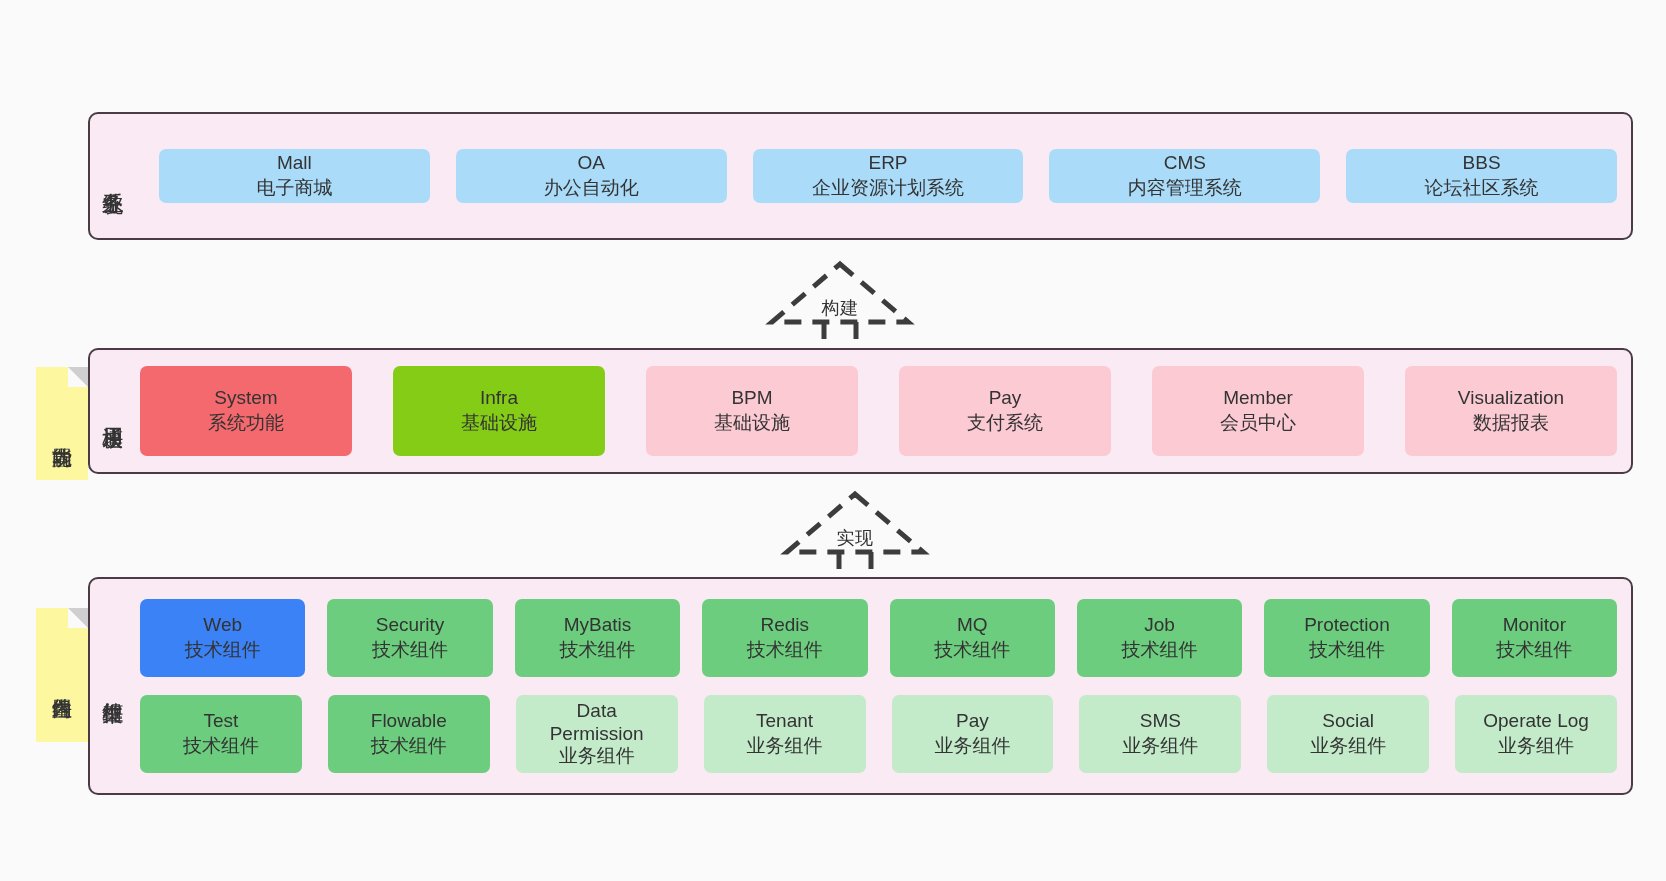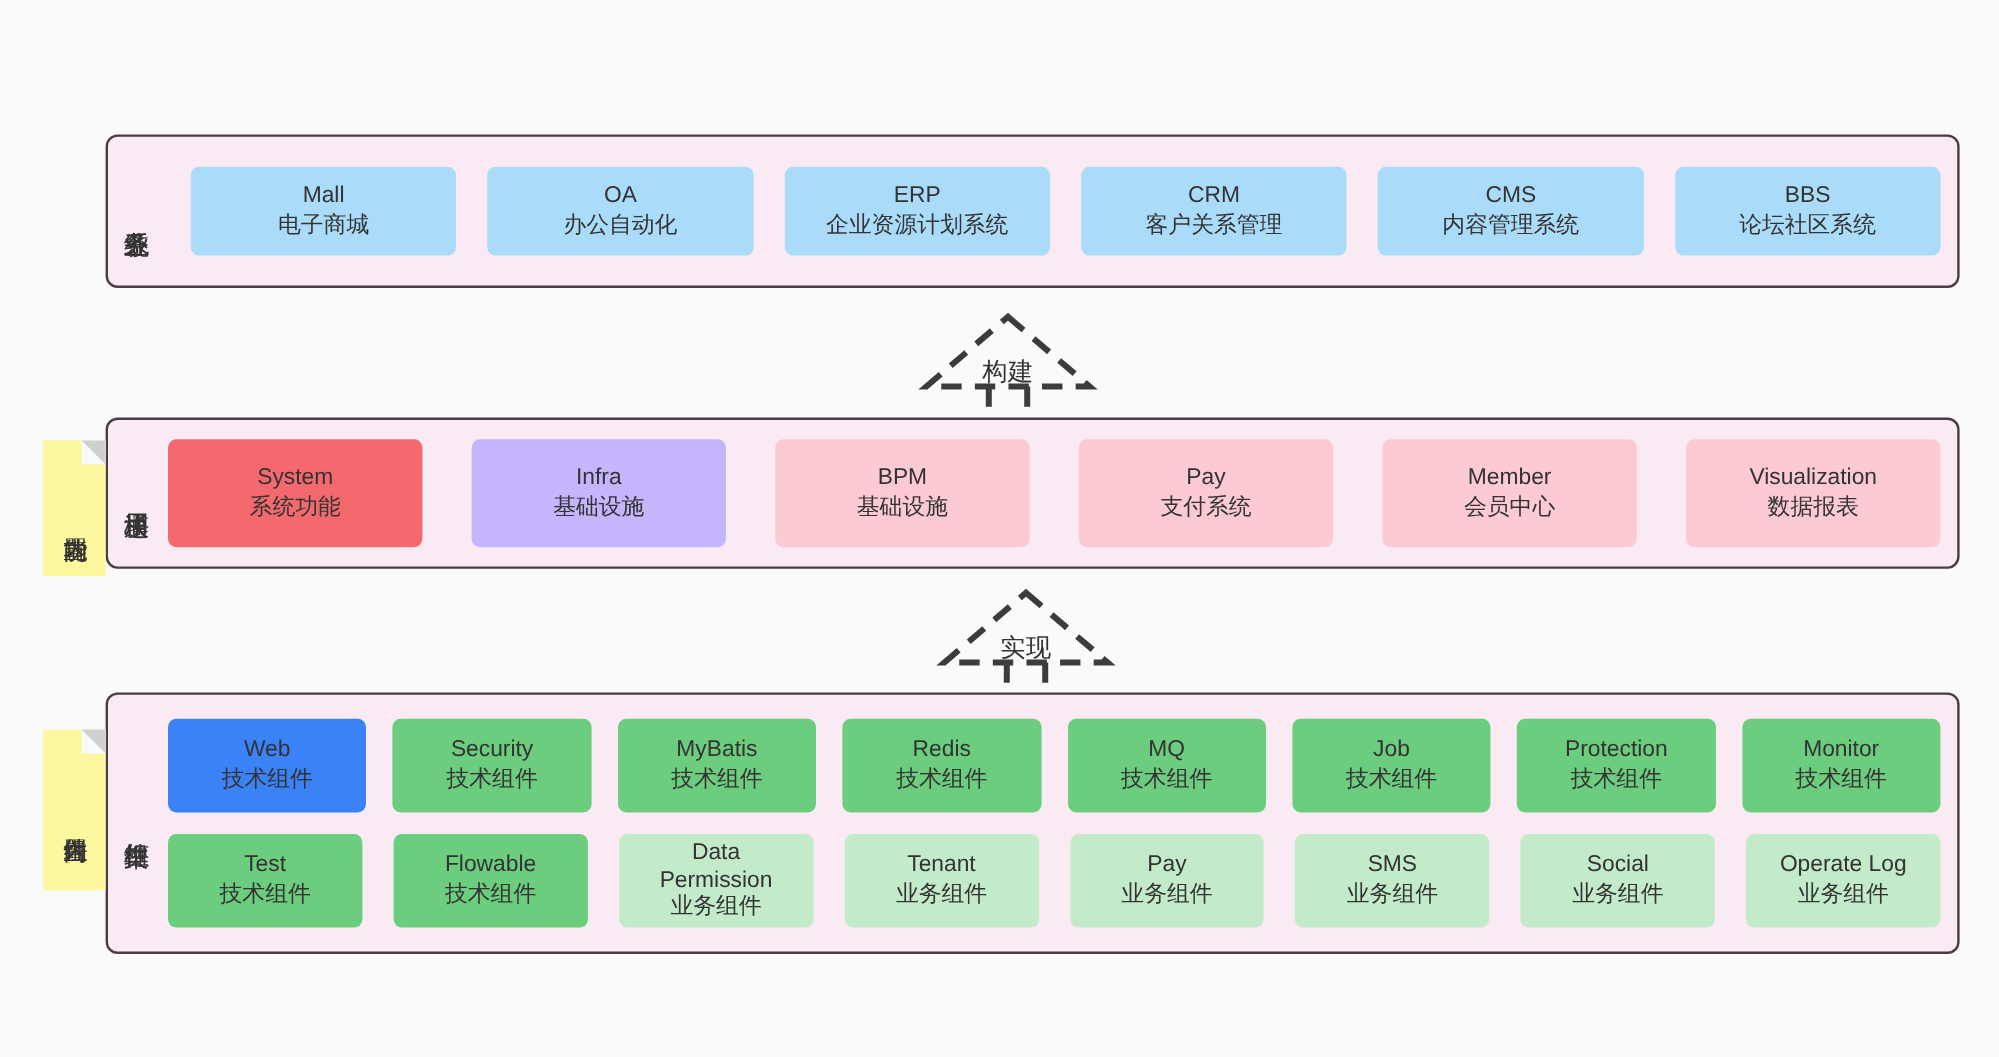--- a/index.html
+++ b/index.html
@@ -129,56 +129,52 @@
     position: absolute;
     width: 160px;
     height: 92px;
   }
   .arrow svg { display: block; width: 160px; height: 92px; }
   .arrow .arrow-label {
     position: absolute;
     left: 50%;
     transform: translateX(-50%);
     top: 38px;
-    font-size: 21px;
+    font-size: 18px;
     color: #333333;
     background: transparent;
     white-space: nowrap;
     letter-spacing: 0.5px;
   }
 </style>
 </head>
 <body>
 
 <div id="canvas">
 
   <div class="layer-panel" style="left:88px; top:112px; width:1545px; height:128px;">
     <div class="layer-title">业务系统</div>
     <div class="layer-body">
-      <div class="layer-row" style="height:74px;padding-left:19px;">
+      <div class="layer-row" style="height:54px;padding-left:19px;">
 
         <div class="cell" style="background:#aadcfa;">
           <span class="cell-title">Mall</span>
           <span class="cell-sub">电子商城</span>
         </div>
 
         <div class="cell" style="background:#aadcfa;">
           <span class="cell-title">OA</span>
           <span class="cell-sub">办公自动化</span>
         </div>
 
         <div class="cell" style="background:#aadcfa;">
           <span class="cell-title">ERP</span>
           <span class="cell-sub">企业资源计划系统</span>
         </div>
 
-        <div class="cell" style="background:#aadcfa;">
-          <span class="cell-title">CRM</span>
-          <span class="cell-sub">客户关系管理</span>
-        </div>
 
         <div class="cell" style="background:#aadcfa;">
           <span class="cell-title">CMS</span>
           <span class="cell-sub">内容管理系统</span>
         </div>
 
         <div class="cell" style="background:#aadcfa;">
           <span class="cell-title">BBS</span>
           <span class="cell-sub">论坛社区系统</span>
         </div>
@@ -204,21 +200,21 @@
   <div class="layer-panel" style="left:88px; top:348px; width:1545px; height:126px;">
     <div class="layer-title">通用模块</div>
     <div class="layer-body">
       <div class="layer-row" style="height:90px;gap:41px;">
 
         <div class="cell" style="background:#f4696d;">
           <span class="cell-title">System</span>
           <span class="cell-sub">系统功能</span>
         </div>
 
-        <div class="cell" style="background:#c4b5fd;">
+        <div class="cell" style="background:#84cc16;">
           <span class="cell-title">Infra</span>
           <span class="cell-sub">基础设施</span>
         </div>
 
         <div class="cell" style="background:#fccad3;">
           <span class="cell-title">BPM</span>
           <span class="cell-sub">基础设施</span>
         </div>
 
         <div class="cell" style="background:#fccad3;">

